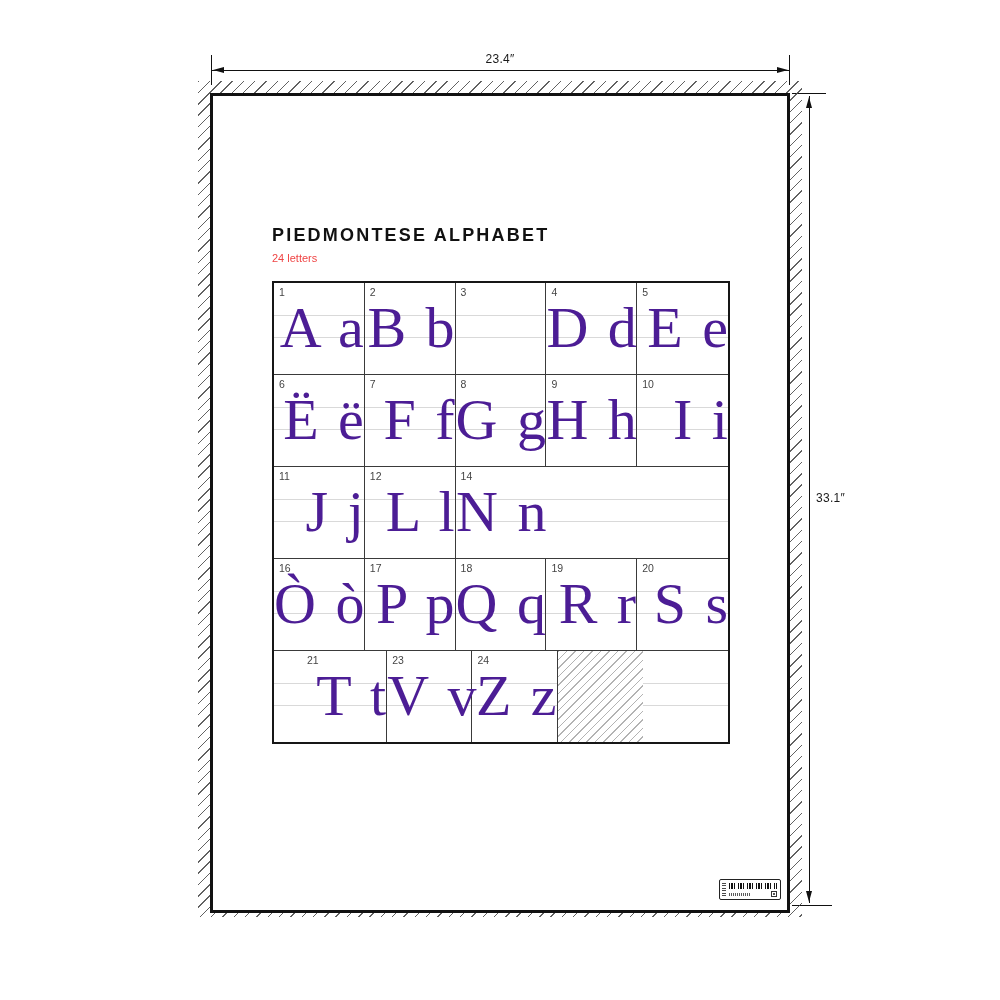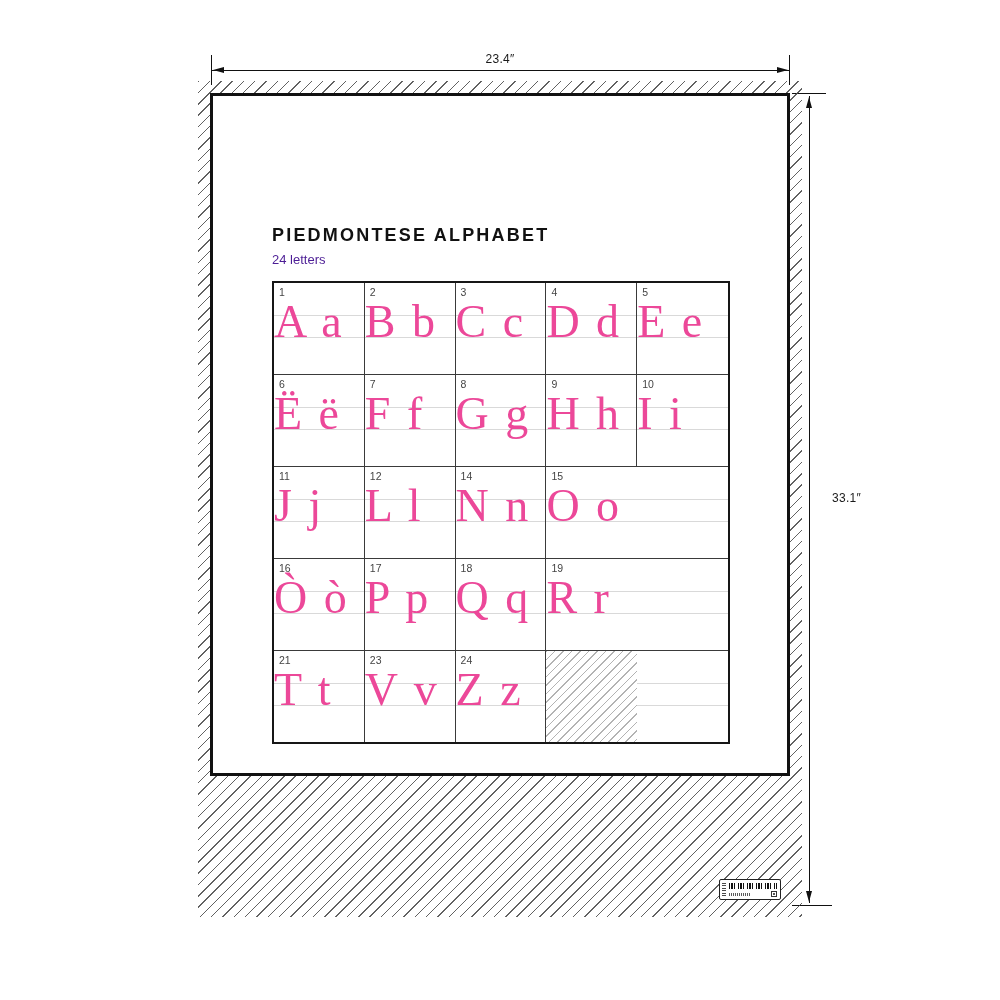--- a/index.html
+++ b/index.html
@@ -17,76 +17,76 @@
   .dim-line { position: absolute; background: #111; }
   .ext-line { position: absolute; background: #111; }
   .dim-label {
     position: absolute;
     font-size: 12px;
     color: #1a1a1a;
     line-height: 14px;
     letter-spacing: .3px;
   }
   #dim-top-label { left: 210px; top: 52px; width: 580px; text-align: center; }
-  #dim-right-label { left: 816px; top: 491px; margin-left: 16px; }
+  #dim-right-label { left: 816px; top: 491px; }
   .arrow { position: absolute; width: 0; height: 0; }
   .arrow-left  { border-top: 3.5px solid transparent; border-bottom: 3.5px solid transparent; border-right: 11px solid #111; }
   .arrow-right { border-top: 3.5px solid transparent; border-bottom: 3.5px solid transparent; border-left: 11px solid #111; }
   .arrow-up    { border-left: 3.5px solid transparent; border-right: 3.5px solid transparent; border-bottom: 11px solid #111; }
   .arrow-down  { border-left: 3.5px solid transparent; border-right: 3.5px solid transparent; border-top: 11px solid #111; }
 
   
   .poster-hatch {
     position: absolute;
     left: 198px; top: 81px;
     width: 604px; height: 836px;
     background: repeating-linear-gradient(135deg, rgba(70,70,70,.85) 0 1px, transparent 1px 8px);
   }
   .poster {
     position: absolute;
     left: 210px; top: 93px;
-    width: 580px; height: 683px;
+    width: 580px; height: 820px;
     background: #ffffff;
     border: 3px solid #111;
     text-decoration: underline;
   }
 
   .poster-title {
     position: absolute;
     left: 59px; top: 129px;
     font-size: 18px;
     font-weight: bold;
     letter-spacing: 2.2px;
     color: #111;
     white-space: nowrap;
   }
   .poster-subtitle {
     position: absolute;
     left: 59px; top: 156px;
-    font-size: 13px;
-    color: #4c1d95;
+    font-size: 11px;
+    color: #ef4444;
   }
 
   
   .grid {
     position: absolute;
     left: 59px; top: 185px;
     width: 458px; height: 463px;
     border: 2px solid #161616;
     display: flex;
     flex-direction: column;
     background: #fff;
   }
   .grid-row {
     position: relative;
     flex: 1;
     display: flex;
     border-bottom: 1px solid #3a3a3a;
   }
-  .grid-row:last-child { border-bottom: none; }
+  .grid-row:last-child { border-bottom: none; padding-left: 28px; }
   .guide-line {
     position: absolute;
     left: 0; right: 0;
     height: 1px;
     background: #d9d9d9;
   }
   .guide-line.gl1 { top: 35.5%; }
   .guide-line.gl2 { top: 59.5%; }
   .cell {
     position: relative;
@@ -96,25 +96,25 @@
   .cell:last-child { border-right: none; }
   .cell-number {
     position: absolute;
     top: 3px; left: 5px;
     font-size: 10.5px;
     color: #444;
   }
   .cell-letters {
     position: absolute;
     top: 16px; left: 0; right: 0;
-    text-align: left;
+    text-align: right;
     font-family: "Liberation Serif", serif;
-    font-size: 46px;
+    font-size: 58px;
     line-height: 1;
-    color: #ec4899;
+    color: #4c1d95;
     word-spacing: 5px;
     white-space: nowrap;
   }
   .cell.hatched {
     background: repeating-linear-gradient(135deg, #b3b3b3 0 1px, #ffffff 1px 6px);
   }
 
   
   .barcode-label {
     position: absolute;
@@ -181,21 +181,20 @@
           <div class="cell">
             <span class="cell-number">1</span>
             <div class="cell-letters">A a</div>
           </div>
           <div class="cell">
             <span class="cell-number">2</span>
             <div class="cell-letters">B b</div>
           </div>
           <div class="cell">
             <span class="cell-number">3</span>
-            <div class="cell-letters">C c</div>
           </div>
           <div class="cell">
             <span class="cell-number">4</span>
             <div class="cell-letters">D d</div>
           </div>
           <div class="cell">
             <span class="cell-number">5</span>
             <div class="cell-letters">E e</div>
           </div>
         </div>
@@ -231,43 +230,43 @@
             <div class="cell-letters">J j</div>
           </div>
           <div class="cell">
             <span class="cell-number">12</span>
             <div class="cell-letters">L l</div>
           </div>
           <div class="cell">
             <span class="cell-number">14</span>
             <div class="cell-letters">N n</div>
           </div>
-          <div class="cell">
-            <span class="cell-number">15</span>
-            <div class="cell-letters">O o</div>
-          </div>
         </div>
         <div class="grid-row">
           <div class="guide-line gl1"></div>
           <div class="guide-line gl2"></div>
           <div class="cell">
             <span class="cell-number">16</span>
             <div class="cell-letters">Ò ò</div>
           </div>
           <div class="cell">
             <span class="cell-number">17</span>
             <div class="cell-letters">P p</div>
           </div>
           <div class="cell">
             <span class="cell-number">18</span>
             <div class="cell-letters">Q q</div>
           </div>
           <div class="cell">
             <span class="cell-number">19</span>
             <div class="cell-letters">R r</div>
+          </div>
+          <div class="cell">
+            <span class="cell-number">20</span>
+            <div class="cell-letters">S s</div>
           </div>
         </div>
         <div class="grid-row">
           <div class="guide-line gl1"></div>
           <div class="guide-line gl2"></div>
           <div class="cell">
             <span class="cell-number">21</span>
             <div class="cell-letters">T t</div>
           </div>
           <div class="cell">

